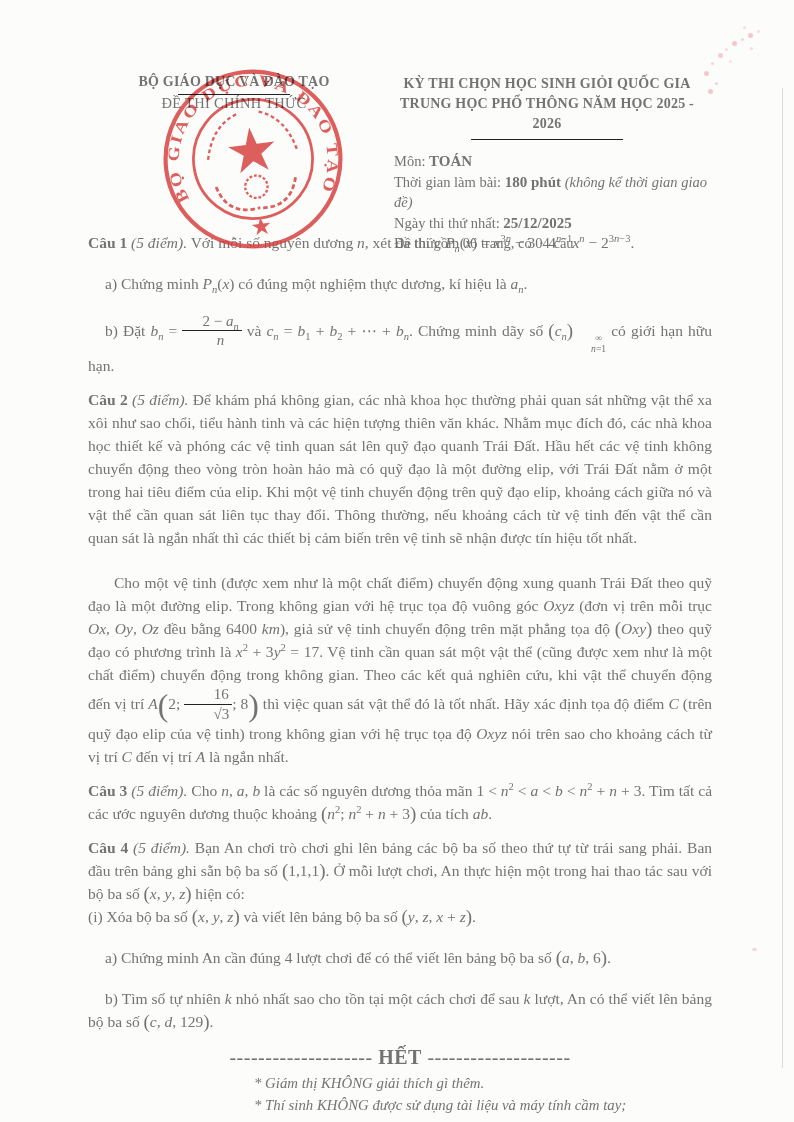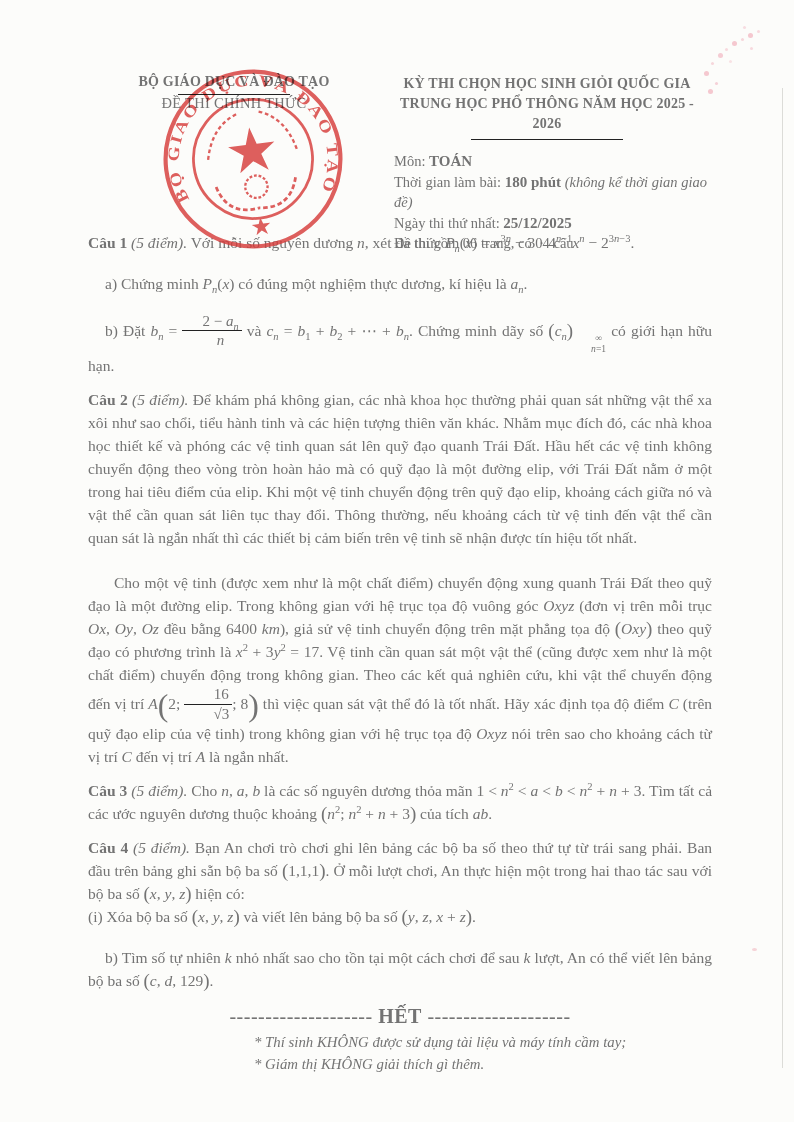--- a/index.html
+++ b/index.html
@@ -131,25 +131,26 @@
       <p class="indent">Cho một vệ tinh (được xem như là một chất điểm) chuyển động xung quanh Trái Đất theo quỹ đạo là một đường elip. Trong không gian với hệ trục tọa độ vuông góc <i>Oxyz</i> (đơn vị trên mỗi trục <i>Ox</i>, <i>Oy</i>, <i>Oz</i> đều bằng 6400 <i>km</i>), giả sử vệ tinh chuyển động trên mặt phẳng tọa độ <span class="bp">(</span><i>Oxy</i><span class="bp">)</span> theo quỹ đạo có phương trình là <i>x</i><sup>2</sup> + 3<i>y</i><sup>2</sup> = 17. Vệ tinh cần quan sát một vật thể (cũng được xem như là một chất điểm) chuyển động trong không gian. Theo các kết quả nghiên cứu, khi vật thể chuyển động đến vị trí <i>A</i><span class="bp2">(</span>2; <span class="frac"><span class="num">16</span><span class="den">√3</span></span>; 8<span class="bp2">)</span> thì việc quan sát vật thể đó là tốt nhất. Hãy xác định tọa độ điểm <i>C</i> (trên quỹ đạo elip của vệ tinh) trong không gian với hệ trục tọa độ <i>Oxyz</i> nói trên sao cho khoảng cách từ vị trí <i>C</i> đến vị trí <i>A</i> là ngắn nhất.</p>
     </div>
 
     <div class="q">
       <p class="q-lead"><b class="qlabel">Câu 3</b> <i class="qpoints">(5 điểm).</i> <span>Cho <i>n</i>, <i>a</i>, <i>b</i> là các số nguyên dương thỏa mãn 1 &lt; <i>n</i><sup>2</sup> &lt; <i>a</i> &lt; <i>b</i> &lt; <i>n</i><sup>2</sup> + <i>n</i> + 3. Tìm tất cả các ước nguyên dương thuộc khoảng <span class="bp">(</span><i>n</i><sup>2</sup>; <i>n</i><sup>2</sup> + <i>n</i> + 3<span class="bp">)</span> của tích <i>ab</i>.</span></p>
     </div>
 
     <div class="q">
       <p class="q-lead"><b class="qlabel">Câu 4</b> <i class="qpoints">(5 điểm).</i> <span>Bạn An chơi trò chơi ghi lên bảng các bộ ba số theo thứ tự từ trái sang phải. Ban đầu trên bảng ghi sẵn bộ ba số <span class="bp">(</span>1,1,1<span class="bp">)</span>. Ở mỗi lượt chơi, An thực hiện một trong hai thao tác sau với bộ ba số <span class="bp">(</span><i>x</i>, <i>y</i>, <i>z</i><span class="bp">)</span> hiện có:</span></p>
       <p>(i) Xóa bộ ba số <span class="bp">(</span><i>x</i>, <i>y</i>, <i>z</i><span class="bp">)</span> và viết lên bảng bộ ba số <span class="bp">(</span><i>y</i>, <i>z</i>, <i>x</i> + <i>z</i><span class="bp">)</span>.</p>
+      <p class="q-part">a) Chứng minh An cần đúng 4 lượt chơi để có thể viết lên bảng bộ ba số <span class="bp">(</span><i>a</i>, <i>b</i>, 6<span class="bp">)</span>.</p>
       <p class="q-part">b) Tìm số tự nhiên <i>k</i> nhỏ nhất sao cho tồn tại một cách chơi để sau <i>k</i> lượt, An có thể viết lên bảng bộ ba số <span class="bp">(</span><i>c</i>, <i>d</i>, 129<span class="bp">)</span>.</p>
     </div>
 
     <div class="footer">
       <div class="end-line"><span>--------------------</span> <span class="end-label">HẾT</span> <span>--------------------</span></div>
       <div class="notes">
+        <div>* Giám thị KHÔNG giải thích gì thêm.</div>
         <div>* Thí sinh KHÔNG được sử dụng tài liệu và máy tính cầm tay;</div>
-        <div>* Giám thị KHÔNG giải thích gì thêm.</div>
       </div>
     </div>
 
   </div>
 </div>
 
 </body></html>

